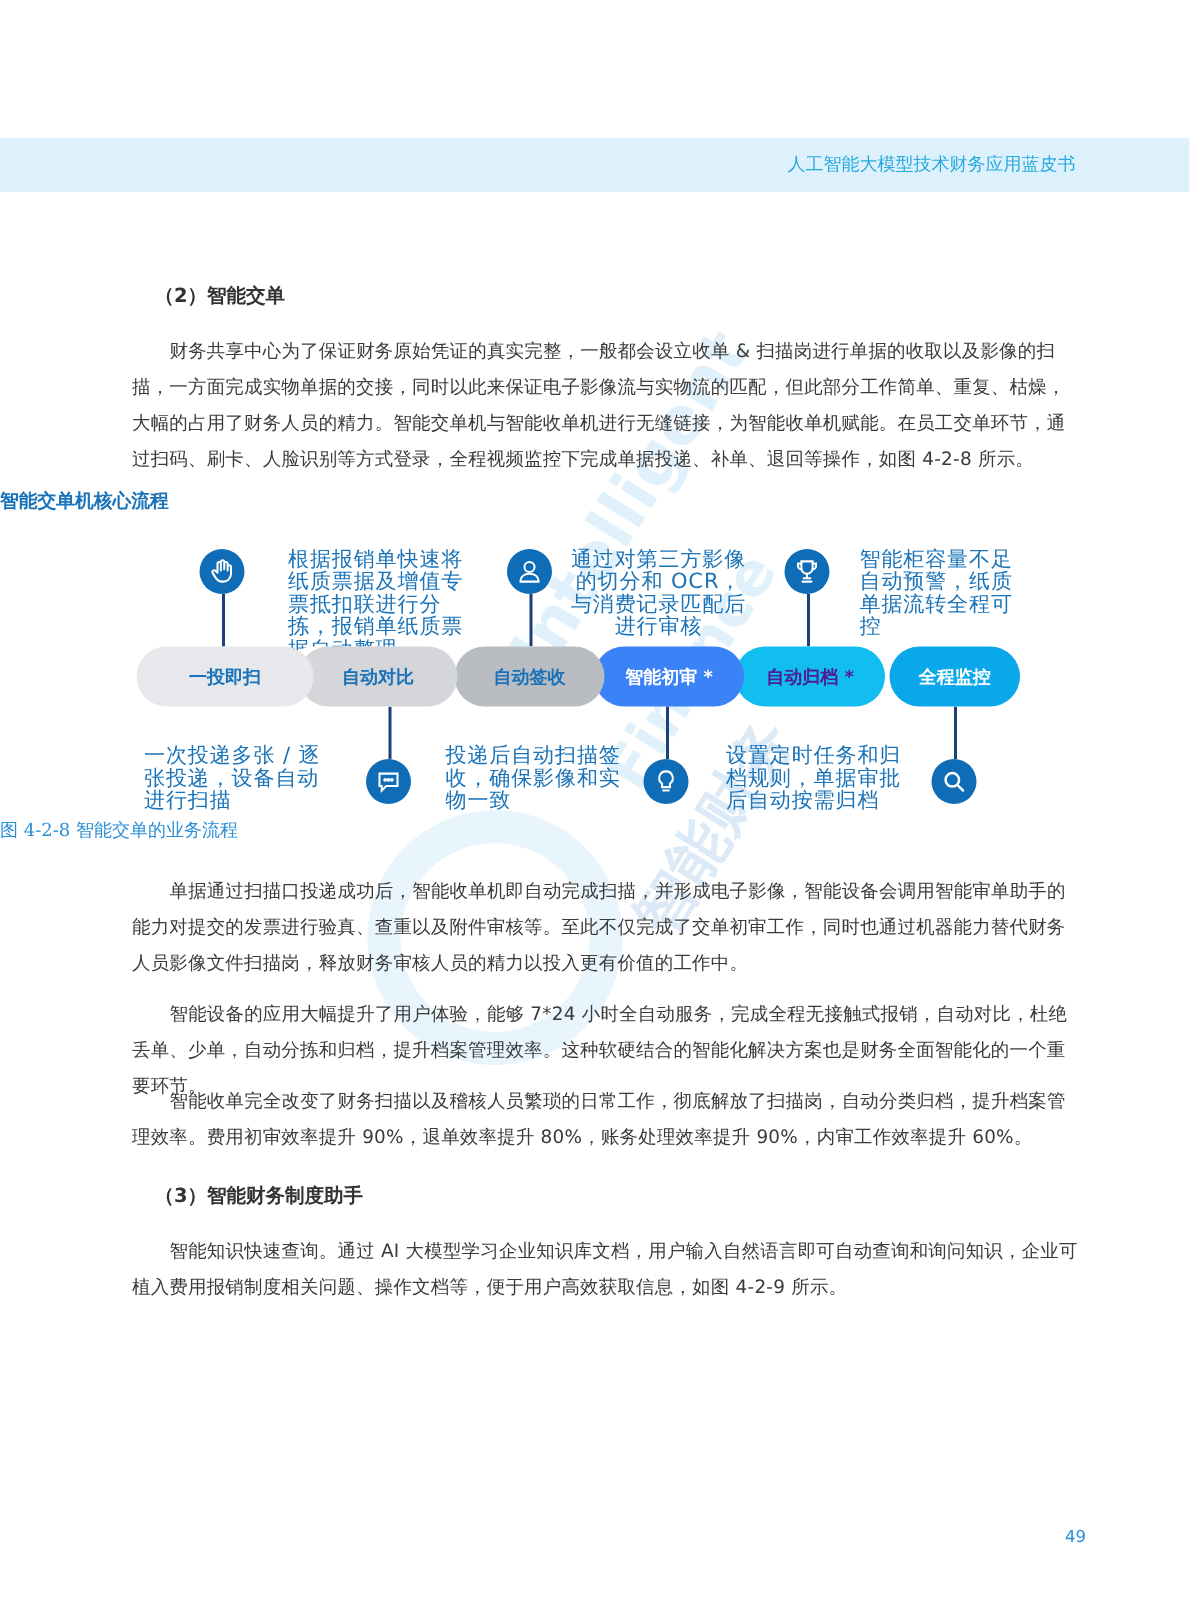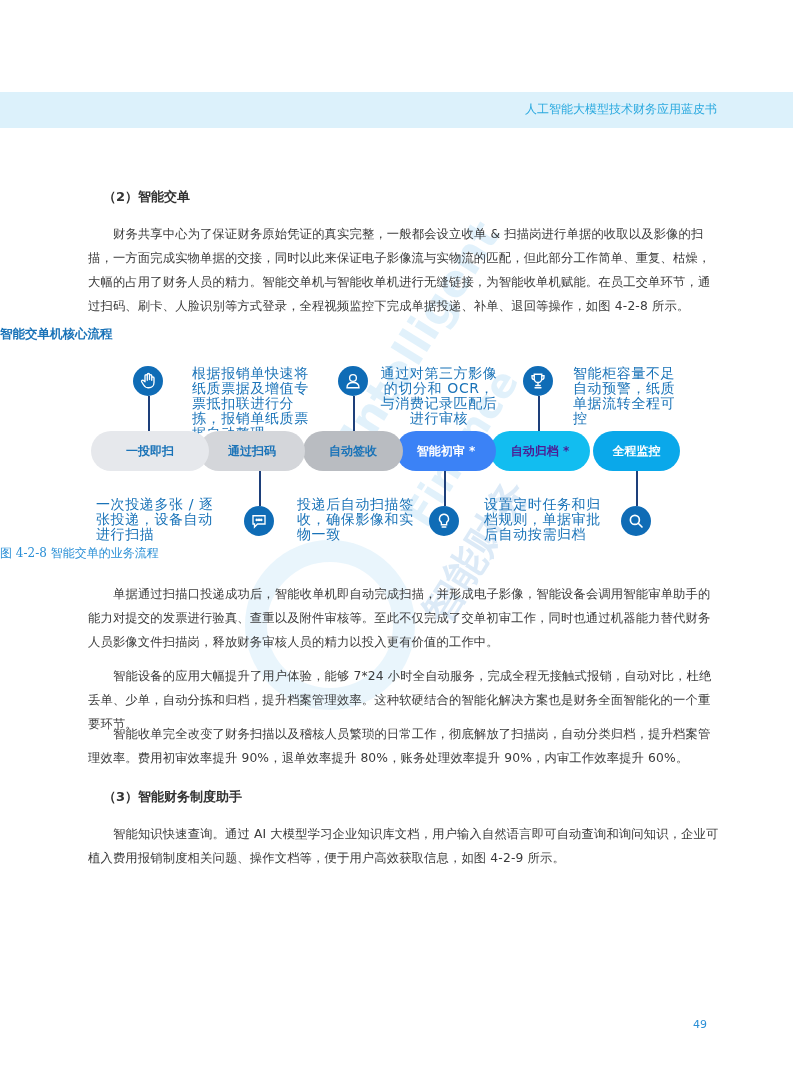--- a/index.html
+++ b/index.html
@@ -43,21 +43,21 @@
       position: absolute; top: 431px; height: 40px; border-radius: 20px;
       display: flex; align-items: center; justify-content: center;
       font-size: 12px; font-weight: bold;
     }
     .caption {
       position: absolute; left: 0; width: 793px; top: 545px; text-align: left;
       font-family: "DejaVu Serif", "Liberation Serif", serif;
       font-size: 12px; color: #2a8fd6;
     }
     .page-number {
-      position: absolute; left: 693px; top: 1018px; font-size: 11px; color: #2a8fd6;
+      position: absolute; left: 710px; top: 1018px; font-size: 11px; color: #2a8fd6;
     }
     .watermark {
       position: absolute; pointer-events: none; color: rgba(120,190,235,0.22);
       font-weight: bold;
     }
   </style>
 </head>
 <body>
 
 <div class="header-band"></div>
@@ -94,21 +94,21 @@
   <svg width="18" height="18" viewBox="0 0 24 24" fill="none" stroke="#fff" stroke-width="1.8" stroke-linecap="round">
     <path d="M7 3h10v6a5 5 0 0 1-10 0z"></path>
     <path d="M7 5H4v2a3 3 0 0 0 3 3M17 5h3v2a3 3 0 0 1-3 3"></path>
     <path d="M12 14v4M8 21h8M9 18h6"></path>
   </svg>
 </div>
 <div class="vline" style="left:538px; top:396px; height:35px;"></div>
 <div class="desc" style="left:573px; top:366px; width:110px;">智能柜容量不足自动预警，纸质单据流转全程可控</div>
 
 <div class="pill" style="left:91px; width:118px; z-index:6; background:#e6e8ec; color:#1a73b8;">一投即扫</div>
-<div class="pill" style="left:199px; width:106px; z-index:5; background:#d4d6da; color:#1a73b8; box-shadow:-10px 0 0 0 #fff;">通过扫码</div>
+<div class="pill" style="left:199px; width:106px; z-index:5; background:#d4d6da; color:#1a73b8; box-shadow:-10px 0 0 0 #fff;">自动对比</div>
 <div class="pill" style="left:303px; width:100px; z-index:4; background:#b9bcc1; color:#1a73b8; box-shadow:-10px 0 0 0 #fff;">自动签收</div>
 <div class="pill" style="left:396px; width:100px; z-index:3; background:#3b82f6; color:#ffffff;">智能初审 *</div>
 <div class="pill" style="left:490px; width:100px; z-index:2; background:#12bdf0; color:#4c1d95; box-shadow:-10px 0 0 0 #fff;">自动归档 *</div>
 <div class="pill" style="left:593px; width:87px; z-index:1; background:#0aa8ea; color:#ffffff; box-shadow:-10px 0 0 0 #fff;">全程监控</div>
 
 <div class="desc" style="left:96px; top:497px; width:120px;">一次投递多张 / 逐张投递，设备自动进行扫描</div>
 <div class="vline" style="left:259px; top:471px; height:35px;"></div>
 <div class="icon-circle" style="left:244px; top:506px;">
   <svg width="18" height="18" viewBox="0 0 24 24" fill="none" stroke="#fff" stroke-width="1.8">
     <path d="M4 5h16v11H10l-4 4v-4H4z"></path>

